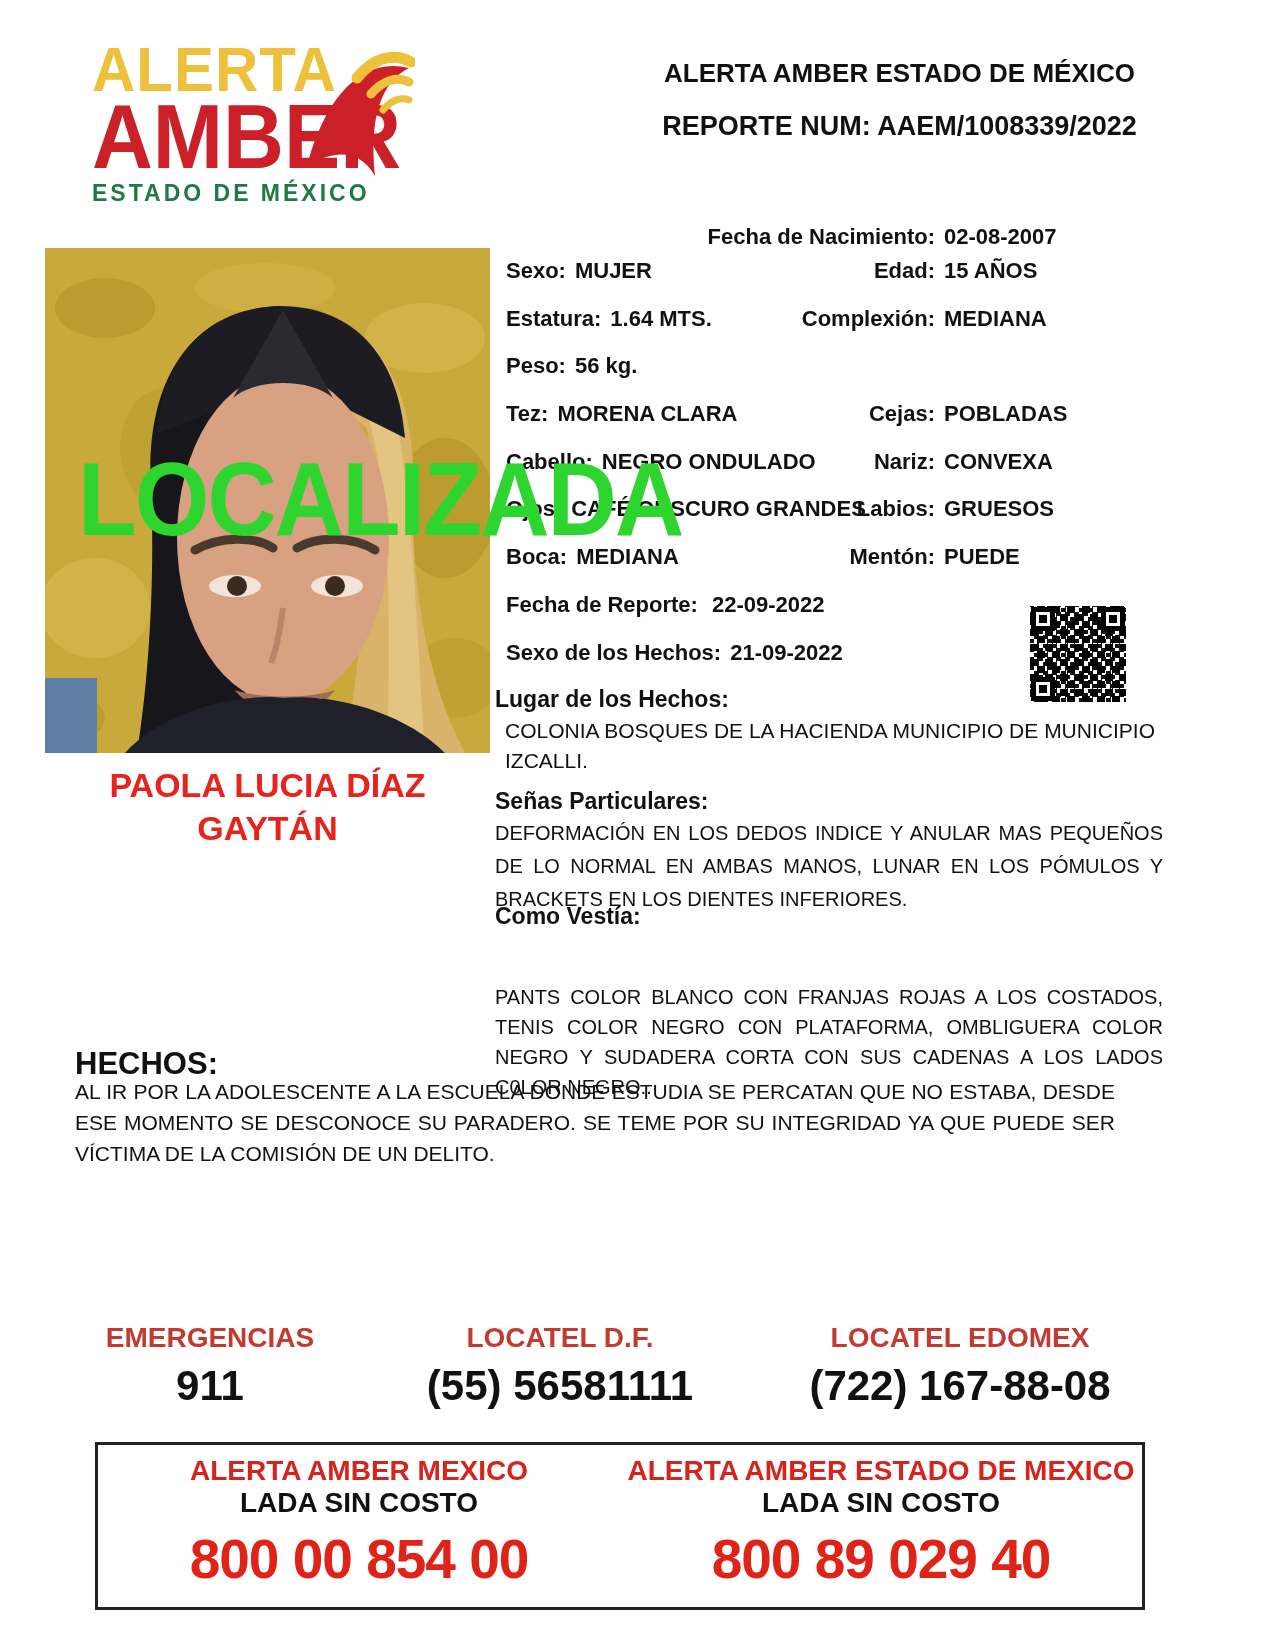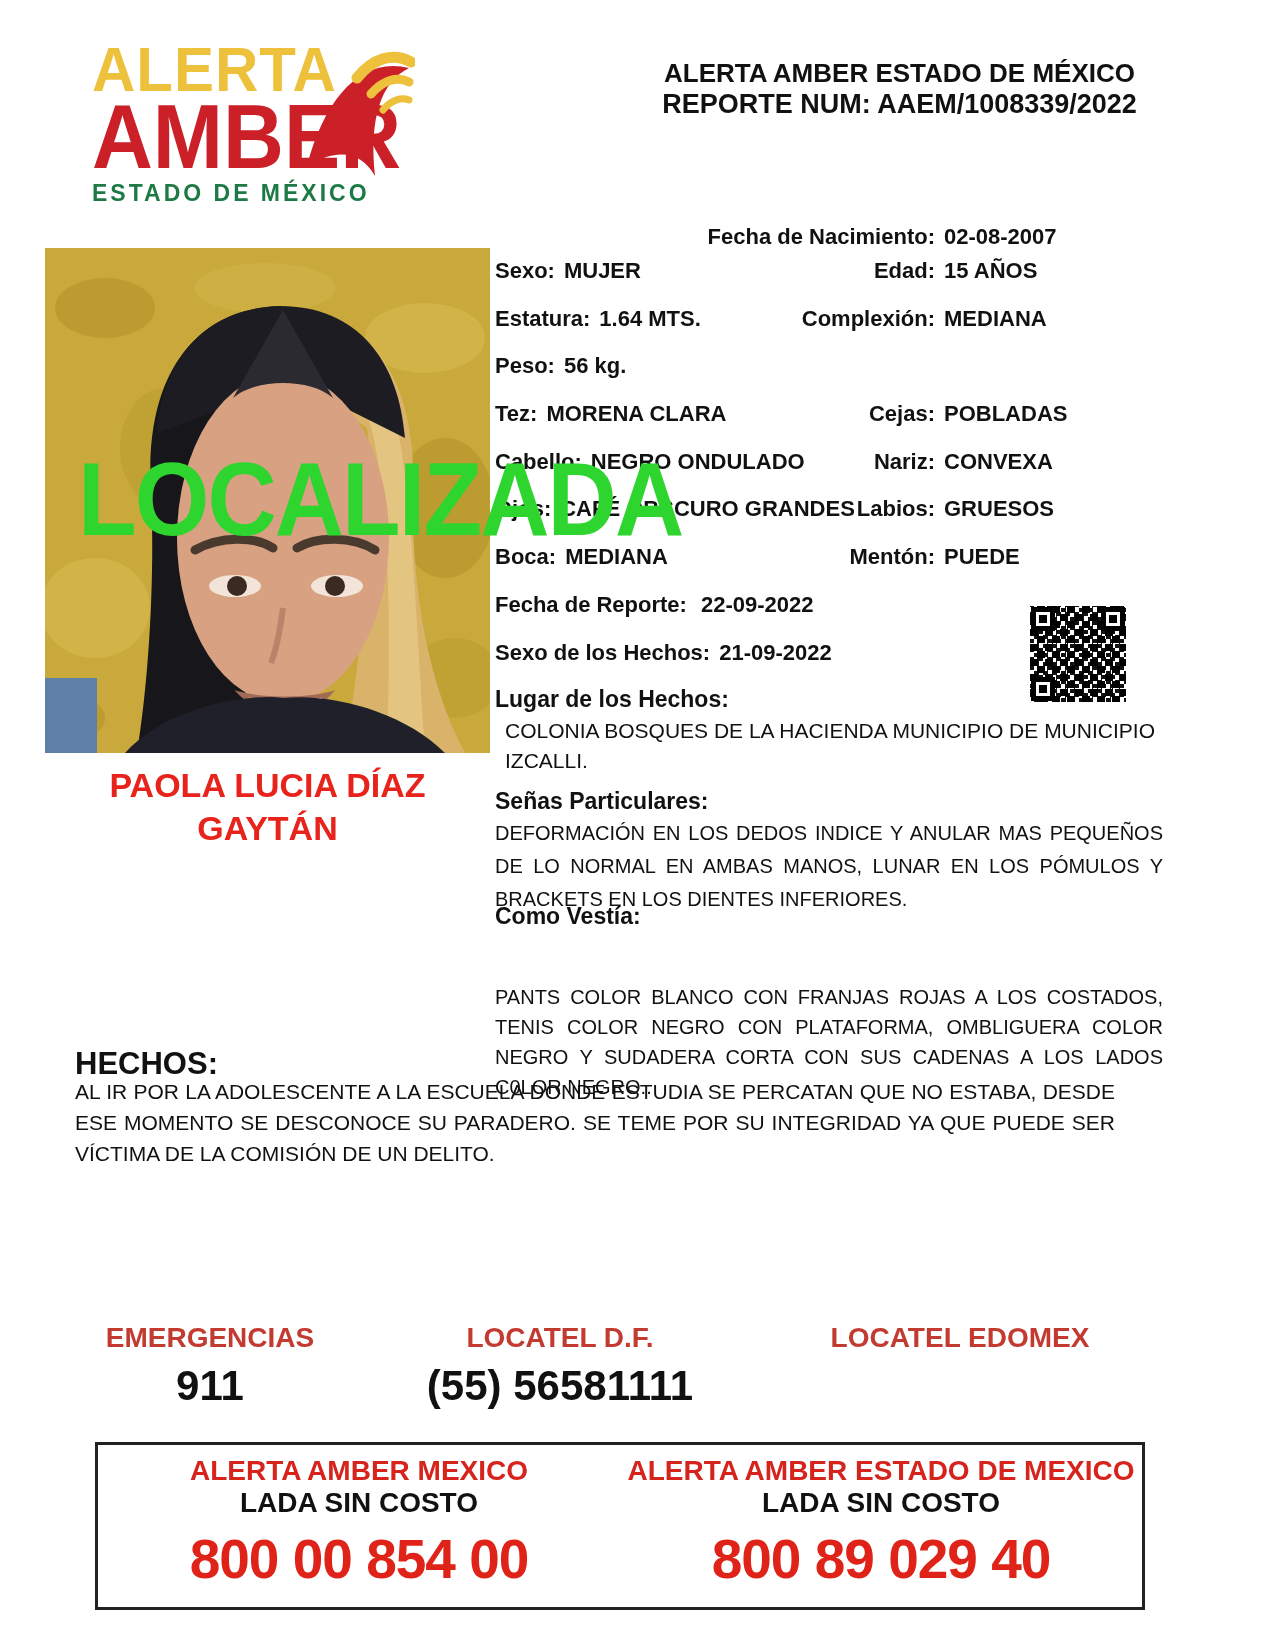--- a/index.html
+++ b/index.html
@@ -20,42 +20,42 @@
     transform:scale(0.98,1.05); transform-origin:left top; line-height:80px; margin-top:-4px;
   }
   .logo-estado {
     color:#1E7A45; font-weight:700; font-size:23px; letter-spacing:3px; margin-top:6px;
   }
   .logo-swoosh { left:305px; top:48px; }
 
   
   .titles { left:617px; top:58px; width:565px; text-align:center; }
   .title1 { font-size:26px; font-weight:700; color:#111; }
-  .title2 { font-size:27px; font-weight:700; color:#111; }
+  .title2 { font-size:27px; font-weight:700; color:#111; margin-top:22px; }
 
   
   .photo { left:45px; top:248px; width:445px; height:505px; }
 
   
   .watermark {
     left:78px; top:440px; color:#2FD52F; font-weight:700; font-size:102px;
     letter-spacing:-2px; transform:scale(0.94,1.02); transform-origin:left top;
     z-index:30; white-space:nowrap;
   }
 
   
   .subject-name {
     left:45px; top:764px; width:445px; text-align:center;
     color:#E8231C; font-weight:700; font-size:34px; line-height:43px;
   }
 
   
   .panel { left:495px; top:222px; width:672px; height:470px; font-weight:700; font-size:22px; }
   .frow { position:absolute; left:0; width:672px; height:30px; white-space:nowrap; }
-  .fl { position:absolute; left:0; }
+  .fl { position:absolute; left:11px; }
   .fl .val { margin-left:9px; }
   .fr { position:absolute; left:176px; width:496px; display:flex; }
   .fr .lab { width:264px; text-align:right; flex:none; }
   .fr .val { margin-left:9px; }
   .fr-wide { position:absolute; left:0; width:672px; display:flex; }
   .fr-wide .lab { width:440px; text-align:right; flex:none; }
   .fr-wide .val { margin-left:9px; }
 
   .sec-title { font-weight:700; font-size:23px; color:#111; }
   .sec-text  { font-weight:400; font-size:20px; color:#111; text-align:justify; }
@@ -245,20 +245,21 @@
     <div class="em-col">
       <div class="em-label">EMERGENCIAS</div>
       <div class="em-number">911</div>
     </div>
     <div class="em-col">
       <div class="em-label">LOCATEL D.F.</div>
       <div class="em-number">(55) 56581111</div>
     </div>
     <div class="em-col">
       <div class="em-label">LOCATEL EDOMEX</div>
+      <div class="em-number">(722) 167-88-08</div>
     </div>
   </div>
 
   <div class="abs footer-box">
     <div class="fb-col">
       <div class="fb-title">ALERTA AMBER MEXICO</div>
       <div class="fb-sub">LADA SIN COSTO</div>
       <div class="fb-number">800 00 854 00</div>
     </div>
     <div class="fb-col">

